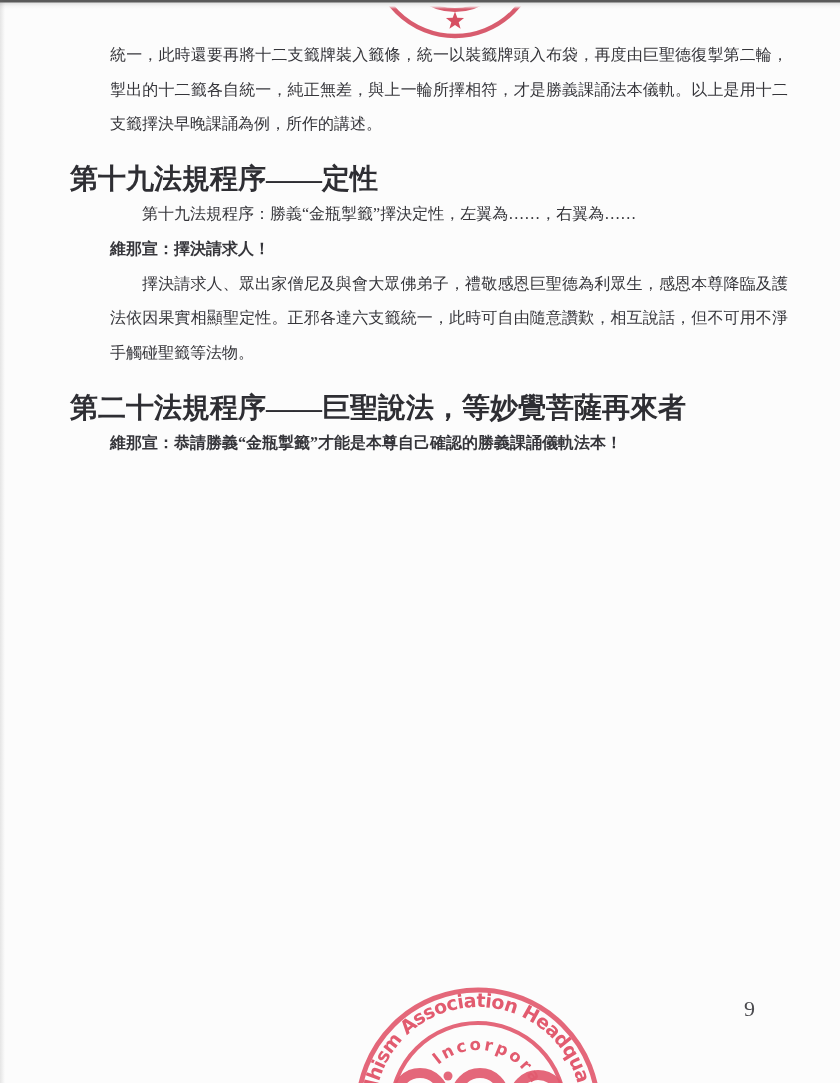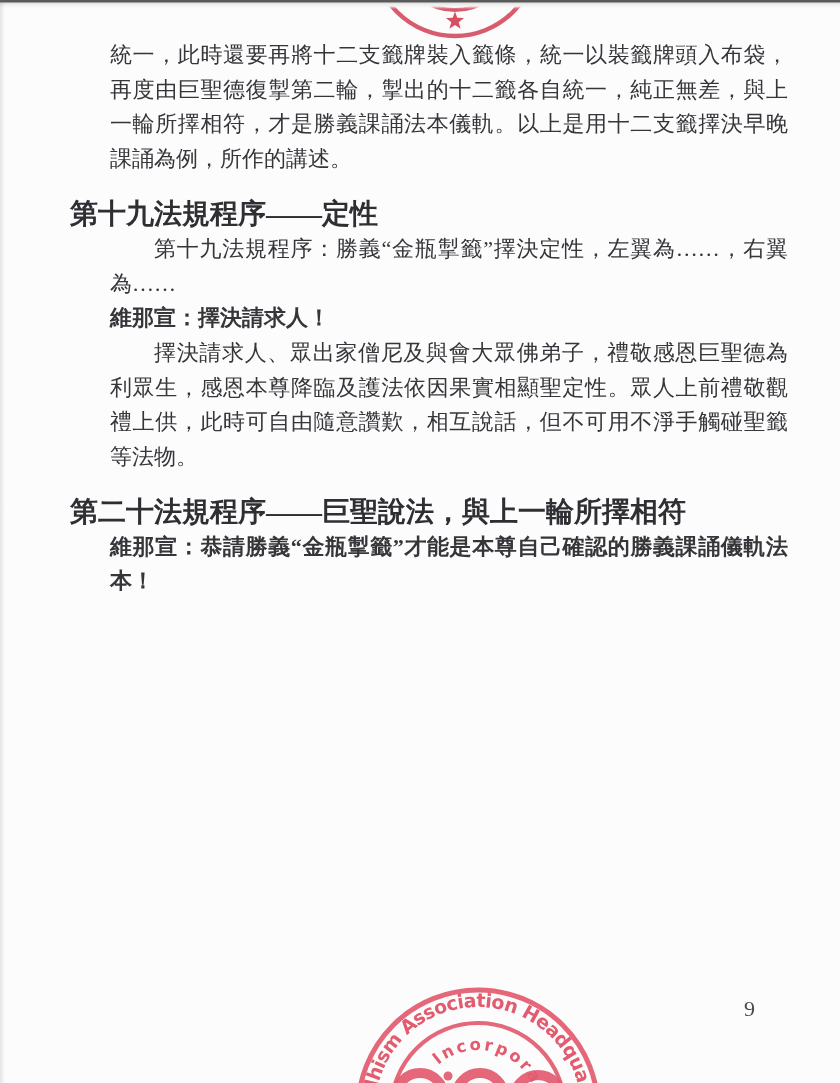--- a/index.html
+++ b/index.html
@@ -22,21 +22,21 @@
     z-index:5;
   }
   .content {
     position:absolute; left:70px; top:38px; width:718px;
     color:#35353a;
     z-index:2;
   }
   .content p {
     margin:0 0 0 40px;
     width:678px;
-    font-size:22px;
+    font-size:16px;
     line-height:34.7px;
     text-align:justify;
     text-align-last:left;
   }
   p.body { text-indent:2em; }
   p.body.no-indent { text-indent:0; }
   p.speaker { font-weight:bold; text-indent:0; }
   h2.heading {
     margin:19px 0 0 0;
     font-size:28px;
@@ -78,22 +78,22 @@
       <rect x="102" y="147" width="8" height="5" rx="2"></rect>
       <rect x="116" y="146" width="9" height="5" rx="2"></rect>
     </g>
   </svg>
 
   <div class="content">
     <p class="body no-indent">統一，此時還要再將十二支籤牌裝入籤條，統一以裝籤牌頭入布袋，再度由巨聖德復掣第二輪，掣出的十二籤各自統一，純正無差，與上一輪所擇相符，才是勝義課誦法本儀軌。以上是用十二支籤擇決早晚課誦為例，所作的講述。</p>
     <h2 class="heading">第十九法規程序——定性</h2>
     <p class="body">第十九法規程序：勝義“金瓶掣籤”擇決定性，左翼為……，右翼為……</p>
     <p class="speaker">維那宣：擇決請求人！</p>
-    <p class="body">擇決請求人、眾出家僧尼及與會大眾佛弟子，禮敬感恩巨聖德為利眾生，感恩本尊降臨及護法依因果實相顯聖定性。眾人上前禮敬觀禮上供，此時可自由隨意讚歎，相互說話，但不可用不淨手觸碰聖籤等法物。</p>
-    <h2 class="heading">第二十法規程序——巨聖說法，與上一輪所擇相符</h2>
+    <p class="body">擇決請求人、眾出家僧尼及與會大眾佛弟子，禮敬感恩巨聖德為利眾生，感恩本尊降臨及護法依因果實相顯聖定性。正邪各達六支籤統一，此時可自由隨意讚歎，相互說話，但不可用不淨手觸碰聖籤等法物。</p>
+    <h2 class="heading">第二十法規程序——巨聖說法，等妙覺菩薩再來者</h2>
     <p class="speaker">維那宣：恭請勝義“金瓶掣籤”才能是本尊自己確認的勝義課誦儀軌法本！</p>
   </div>
 
   <div class="page-number">9</div>
 
   <svg class="stamp stamp-bottom" viewBox="0 0 252 252" width="252" height="252">
     <defs>
       <path id="arcOuter" d="M 29.2 161.2 A 103 103 0 1 1 222.8 161.2"></path>
       <path id="arcInner" d="M 74 96 A 60 60 0 1 1 178 156"></path>
     </defs>

